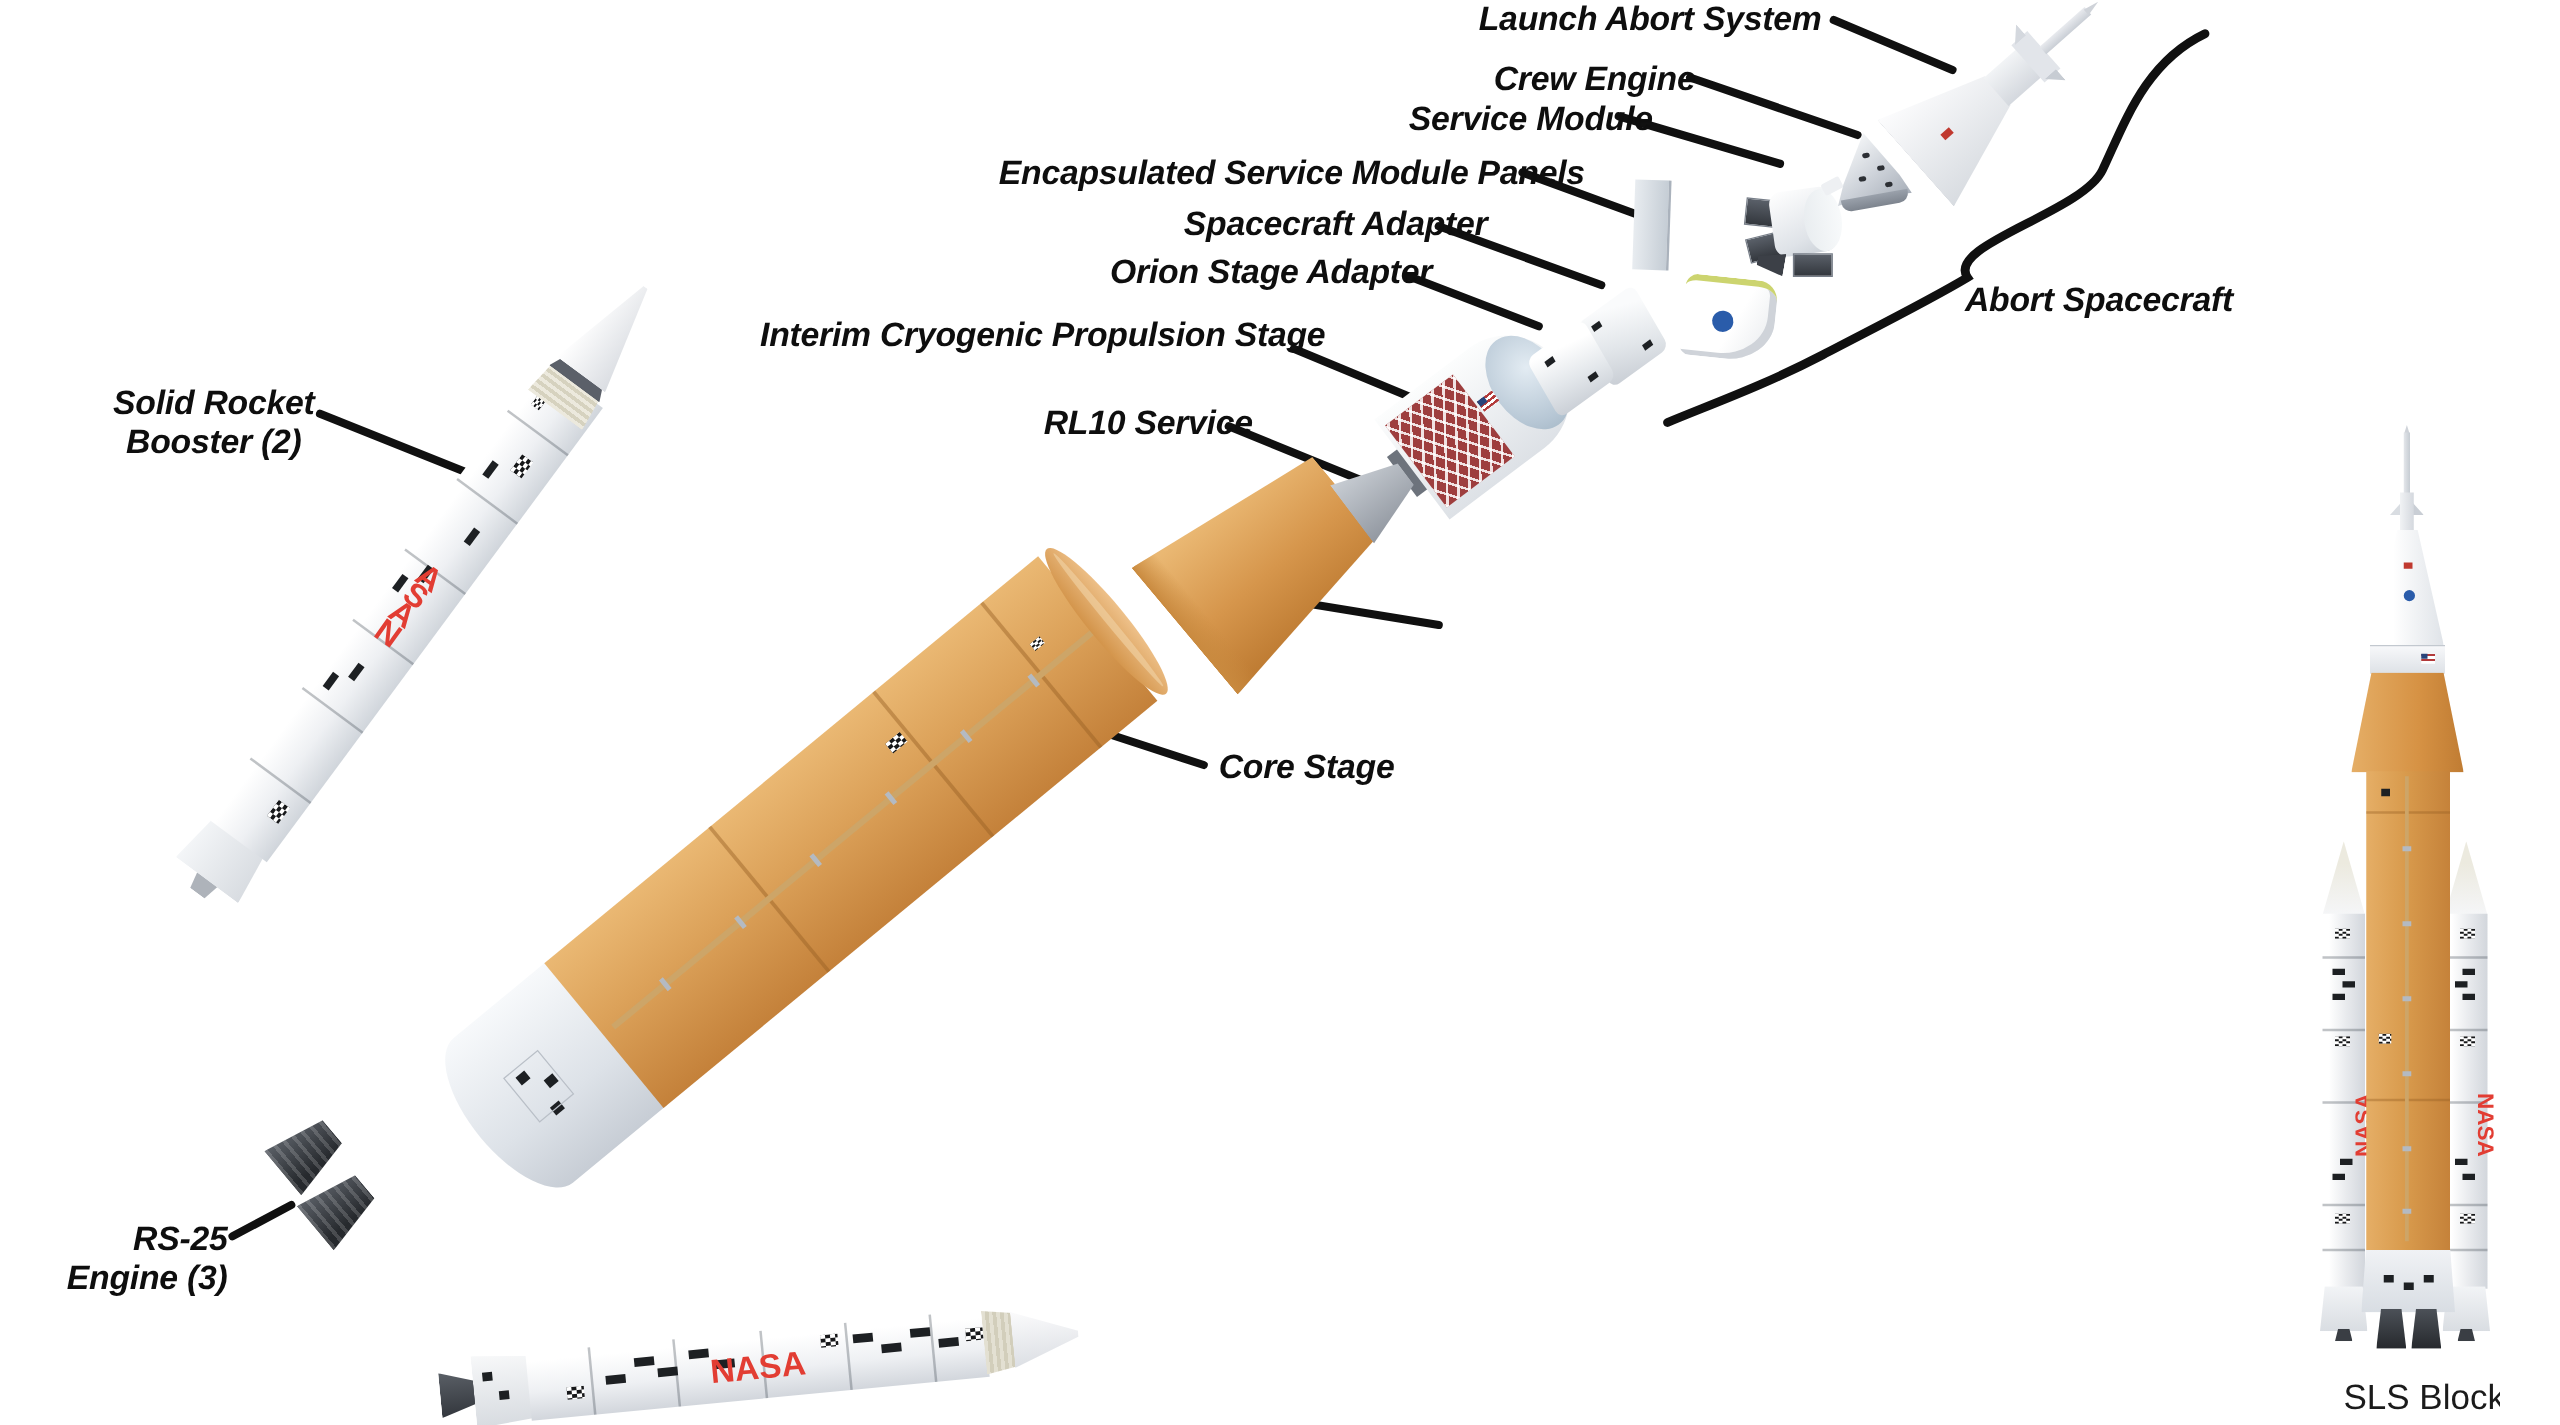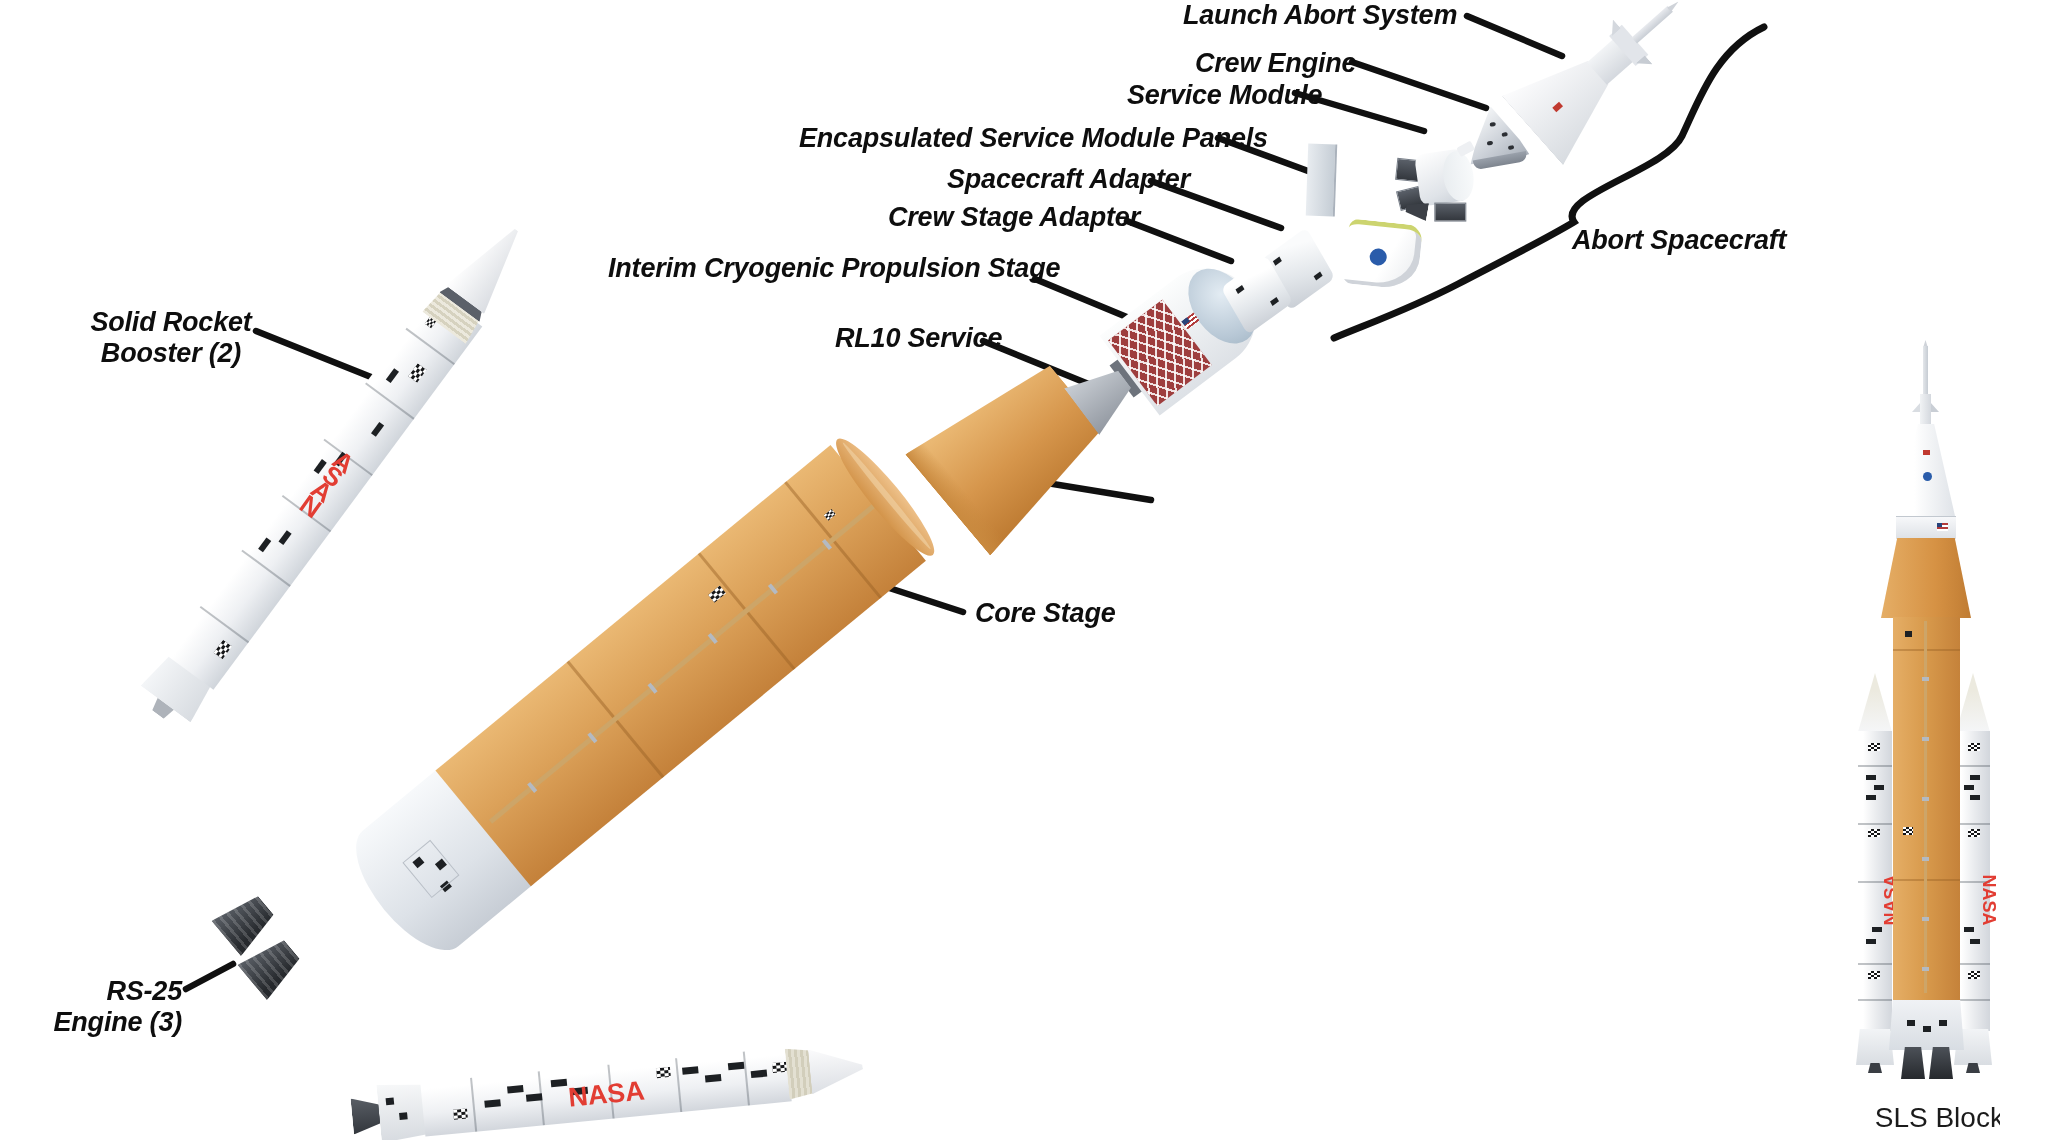--- a/index.html
+++ b/index.html
@@ -224,21 +224,21 @@
     </g>
     <path d="M 1764 27 C 1716 50, 1700 98, 1682 136 C 1666 170, 1556 196, 1574 222
              C 1544 240, 1500 262, 1458 284 C 1412 308, 1370 323, 1334 338" fill="none" stroke="#101010" stroke-width="7" stroke-linecap="round"></path>
   </svg>
 
   <div class="lbl lbl-las">Launch Abort System</div>
   <div class="lbl lbl-crew">Crew Engine</div>
   <div class="lbl lbl-sm">Service Module</div>
   <div class="lbl lbl-esm">Encapsulated Service Module Panels</div>
   <div class="lbl lbl-sca">Spacecraft Adapter</div>
-  <div class="lbl lbl-osa">Crew Stage Adapter</div>
+  <div class="lbl lbl-osa">Orion Stage Adapter</div>
   <div class="lbl lbl-icps">Interim Cryogenic Propulsion Stage</div>
   <div class="lbl lbl-rl10">RL10 Service</div>
   <div class="lbl lbl-orion">Abort Spacecraft</div>
   <div class="lbl lbl-srb">
     <div>Solid Rocket</div>
     <div>Booster (2)</div>
   </div>
   <div class="lbl lbl-core">Core Stage</div>
   <div class="lbl lbl-rs25">
     <div>RS-25</div>

